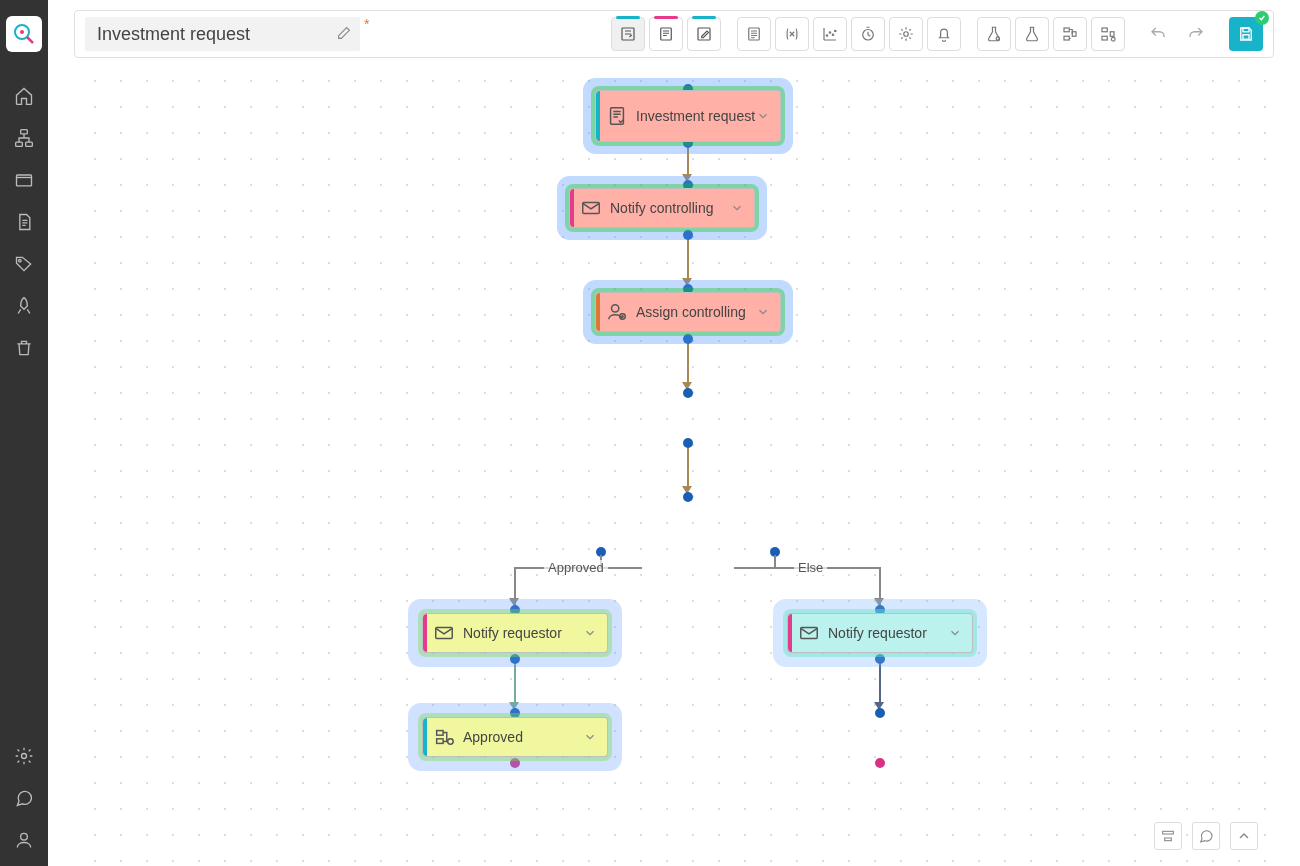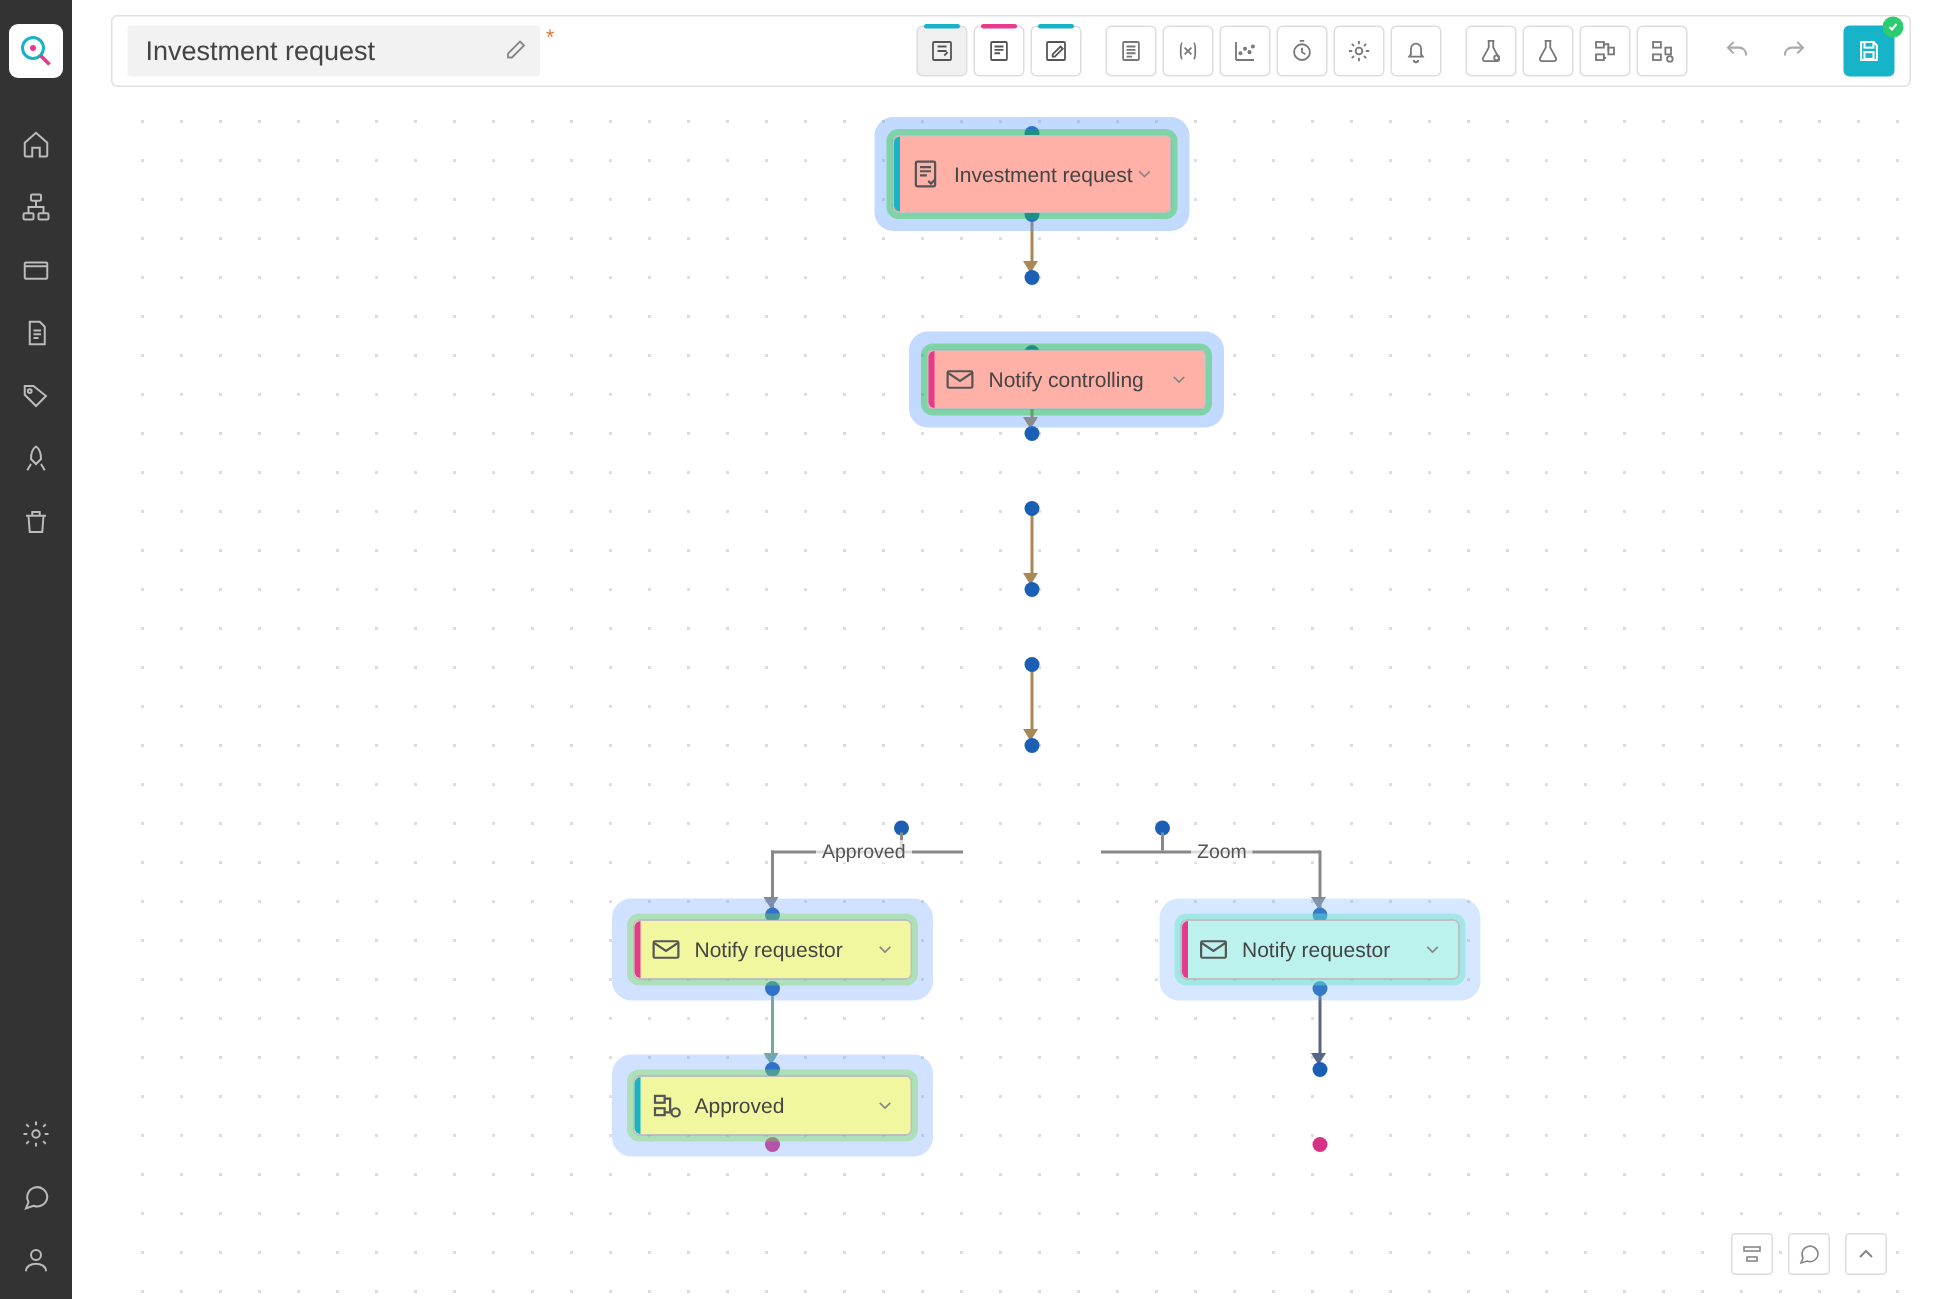--- a/index.html
+++ b/index.html
@@ -334,21 +334,21 @@
     <div class="branch-line" style="left:440px; top:507px; width:128px;"></div>
     <div class="branch-vline" style="left:440px; top:507px; height:40px;"></div>
     <div class="conn-arrow" style="left:435px; top:538px; border-top-color:#888;"></div>
     <div class="branch-label" style="left:470px; top:500px;">Approved</div>
     <div class="conn-dot" style="left:436px; top:545px;"></div>
 
     <div class="branch-vline" style="left:700px; top:495px; height:12px;"></div>
     <div class="branch-line" style="left:660px; top:507px; width:146px;"></div>
     <div class="branch-vline" style="left:805px; top:507px; height:40px;"></div>
     <div class="conn-arrow" style="left:800px; top:538px; border-top-color:#888;"></div>
-    <div class="branch-label" style="left:720px; top:500px;">Zoom</div>
+    <div class="branch-label" style="left:720px; top:500px;">Else</div>
     <div class="conn-dot" style="left:801px; top:545px;"></div>
 
     <div class="conn" style="left:440px; top:598px; height:48px; background:#7a9;"></div>
     <div class="conn-dot" style="left:436px; top:594px;"></div>
     <div class="conn-arrow" style="left:435px; top:642px; border-top-color:#7a9;"></div>
     <div class="conn-dot" style="left:436px; top:648px;"></div>
     <div class="conn-dot pink" style="left:436px; top:698px;"></div>
 
     <div class="conn" style="left:805px; top:598px; height:48px; background:#568;"></div>
     <div class="conn-dot" style="left:801px; top:594px;"></div>
@@ -365,36 +365,53 @@
           </svg>
         </span>
       <span class="nlabel">Investment request</span>
       <span class="ncaret">
           <svg width="14" height="14" viewBox="0 0 24 24" fill="none" stroke="currentColor" stroke-width="2">
             <path d="M6 9l6 6 6-6"></path>
           </svg>
         </span>
     </div>
 
-    <div class="node mail reg glow-red" style="left:544px; top:128px;margin-top:45px;">
+    <div class="node mail reg glow-red" style="left:495px; top:128px;">
       <span class="bar"></span>
       <span class="nicon">
           <svg width="22" height="22" viewBox="0 0 24 24" fill="none" stroke="currentColor" stroke-width="1.6">
             <rect x="3" y="6" width="18" height="12" rx="1"></rect>
             <path d="M3 7l9 6 9-6"></path>
           </svg>
         </span>
       <span class="nlabel">Notify controlling</span>
       <span class="ncaret">
           <svg width="14" height="14" viewBox="0 0 24 24" fill="none" stroke="currentColor" stroke-width="2">
             <path d="M6 9l6 6 6-6"></path>
           </svg>
         </span>
     </div>
 
+    <div class="node assign reg glow-red" style="left:521px; top:232px;">
+      <span class="bar"></span>
+      <span class="nicon">
+          <svg width="22" height="22" viewBox="0 0 24 24" fill="none" stroke="currentColor" stroke-width="1.6">
+            <circle cx="10" cy="8" r="4"></circle>
+            <path d="M3 20c0-3 3-5 7-5s7 2 7 5"></path>
+            <circle cx="18" cy="17" r="3"></circle>
+            <path d="M18 15.5v3M16.5 17h3"></path>
+          </svg>
+        </span>
+      <span class="nlabel">Assign controlling</span>
+      <span class="ncaret">
+          <svg width="14" height="14" viewBox="0 0 24 24" fill="none" stroke="currentColor" stroke-width="2">
+            <path d="M6 9l6 6 6-6"></path>
+          </svg>
+        </span>
+    </div>
 
 
 
     <div class="node mail reg glow-yellow" style="left:348px; top:553px;">
       <span class="bar"></span>
       <span class="nicon">
           <svg width="22" height="22" viewBox="0 0 24 24" fill="none" stroke="currentColor" stroke-width="1.6">
             <rect x="3" y="6" width="18" height="12" rx="1"></rect>
             <path d="M3 7l9 6 9-6"></path>
           </svg>

